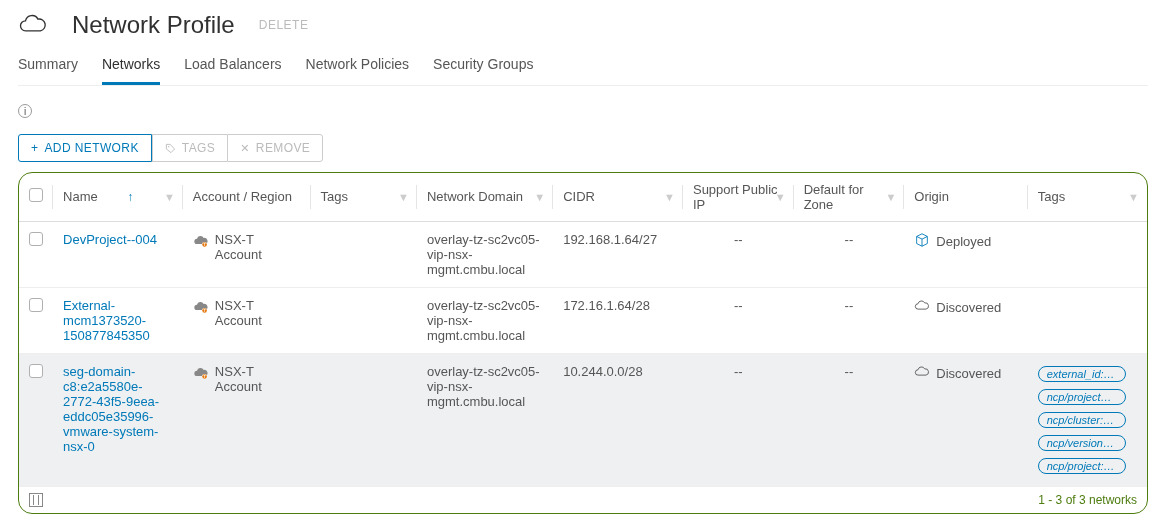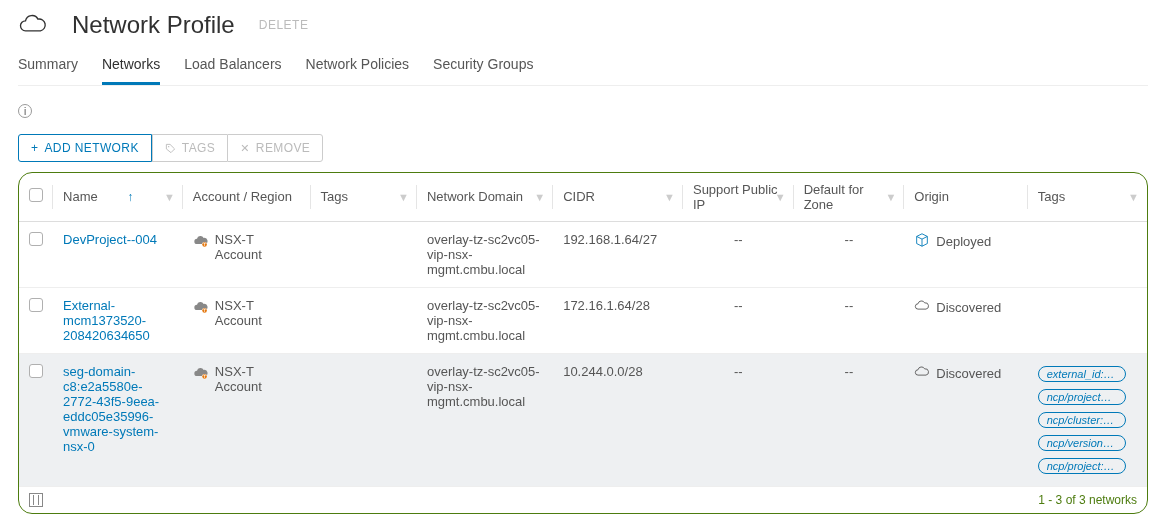--- a/index.html
+++ b/index.html
@@ -160,21 +160,21 @@
                   </svg></span>
                 <span>Deployed</span>
               </div>
             </td>
             <td>
               <div class="tags-cell"></div>
             </td>
           </tr>
           <tr>
             <td><span class="checkbox"></span></td>
-            <td><span class="link">External-mcm1373520-208420634650</span></td>
+            <td><span class="link">External-mcm1373520-150877845350</span></td>
             <td>
               <div class="acct">
                 <span><svg class="acct-icon" viewBox="0 0 36 36">
                     <path fill="#888" d="M27 25H9a6 6 0 0 1 0-12 8 8 0 0 1 15-2 6 6 0 0 1 3 14z"></path>
                     <circle cx="26" cy="26" r="6" fill="#fff"></circle>
                     <circle cx="26" cy="26" r="5.2" fill="#e47911"></circle>
                     <text x="26" y="29" text-anchor="middle" font-size="8" fill="#fff" font-weight="bold">T</text>
                   </svg></span>
                 <span>NSX-T Account</span>
               </div>

